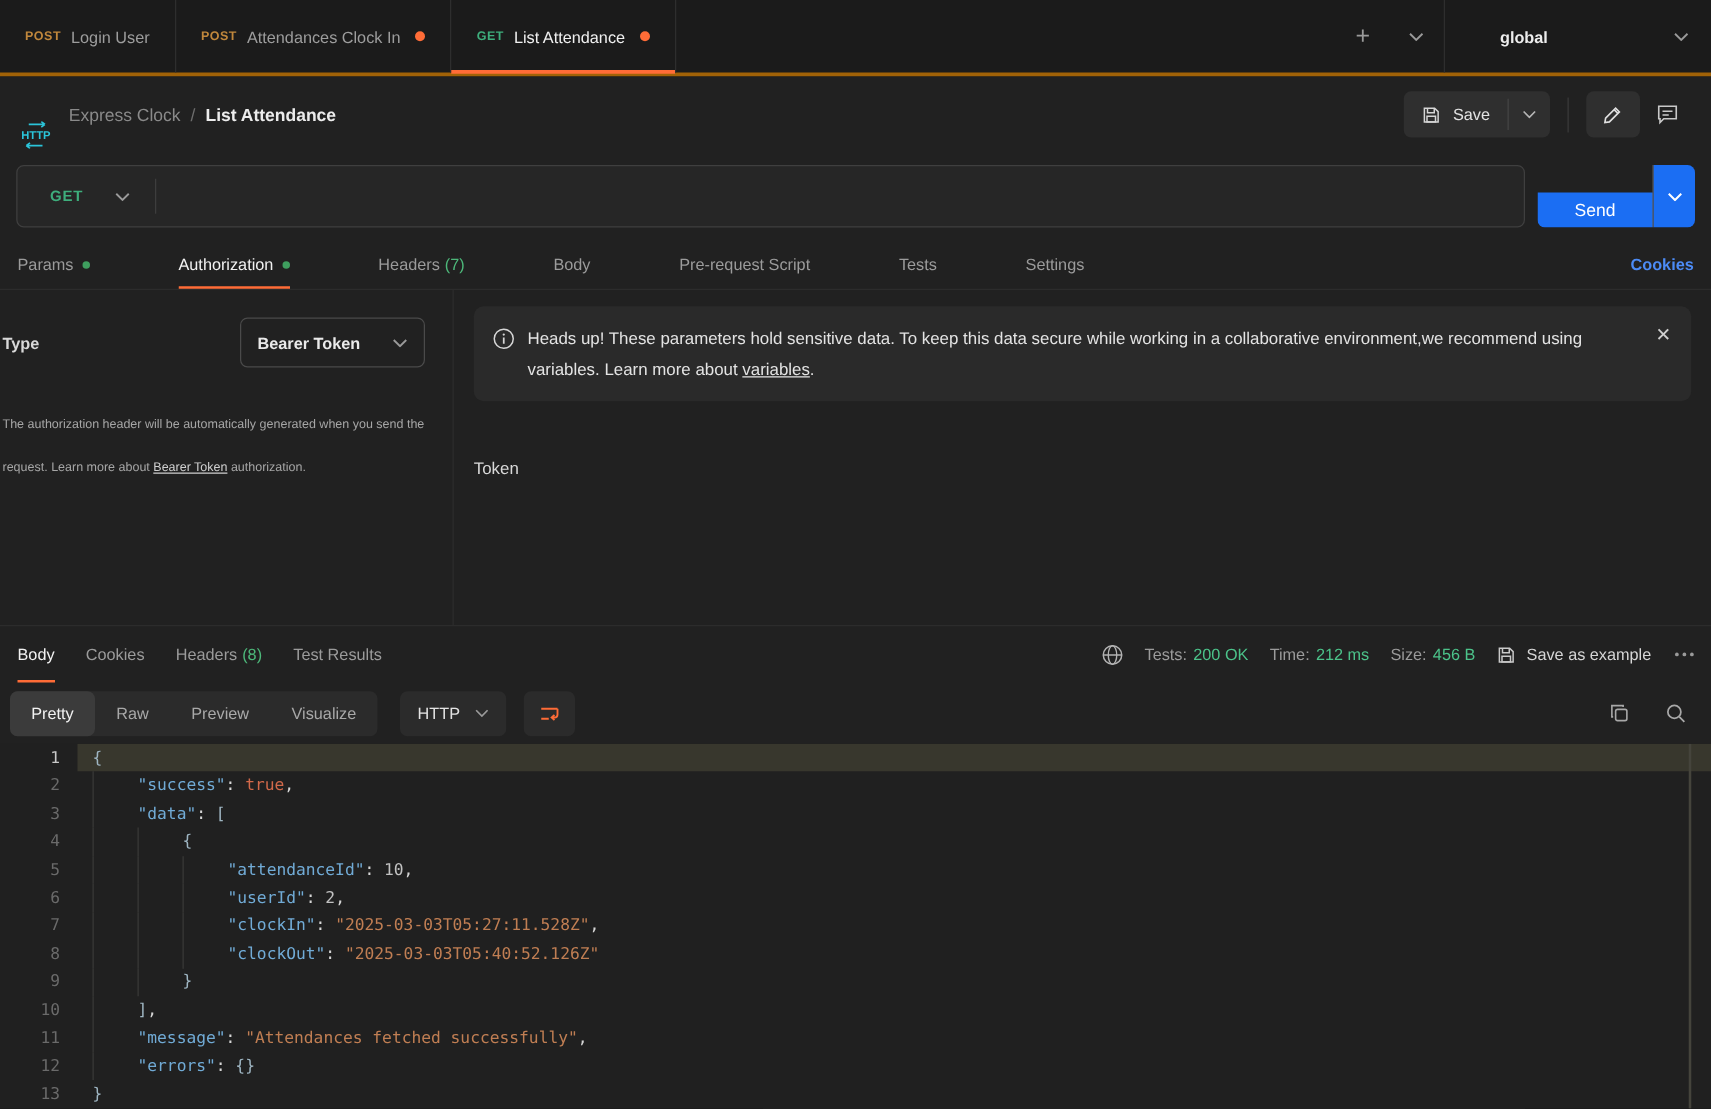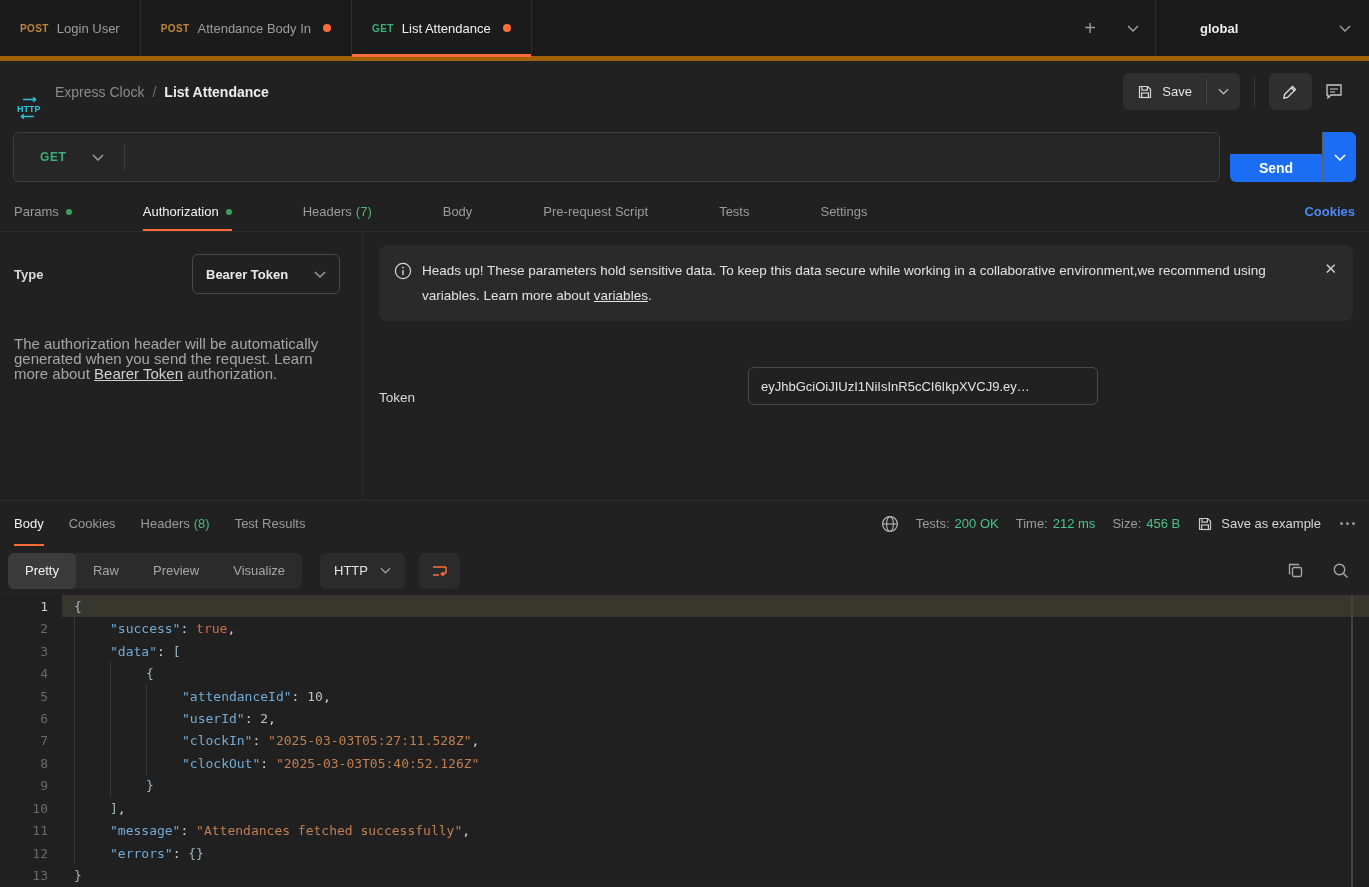--- a/index.html
+++ b/index.html
@@ -1,21 +1,21 @@
 <!DOCTYPE html>
 <html><head>
 <meta charset="utf-8">
 <style>
   * { margin:0; padding:0; box-sizing:border-box; }
   html,body { background:#141414; }
   body { font-family:"Liberation Sans", sans-serif; }
   .app { width:1369px; height:887px; background:#212121; display:flex; flex-direction:column; overflow:hidden; color:#e8e8e8; }
 
   
-  .tabbar { height:61px; background:#1b1b1b; display:flex; align-items:stretch; border-bottom:5px solid #a16207; flex:none; }
+  .tabbar { height:61px; background:#1b1b1b; display:flex; align-items:stretch; border-bottom:3px solid #a16207; flex:none; }
   .ttabs { display:flex; align-items:stretch; flex:1; min-width:0; }
   .ttab { display:flex; align-items:center; padding:0 20px; border-right:1px solid #2e2e2e; cursor:pointer; position:relative; }
   .ttab .meth { font-size:10px; font-weight:bold; letter-spacing:.4px; margin-right:8px; }
   .ttab .tlabel { font-size:13px; color:#9d9d9d; white-space:nowrap; }
   .ttab.active .tlabel { color:#f0f0f0; }
   .ttab.active::after { content:""; position:absolute; left:0; right:0; bottom:-1px; height:3px; background:#ff6c37; }
   .tdot { width:8px; height:8px; border-radius:50%; background:#ff6c37; margin-left:12px; flex:none; }
   .plusbtn { display:flex; align-items:center; padding:0 15px; color:#9a9a9a; font-size:20px; cursor:pointer; }
   .tabbar-right { display:flex; align-items:stretch; flex:none; }
   .chevbtn { display:flex; align-items:center; padding:0 16px; cursor:pointer; }
@@ -38,41 +38,41 @@
   .iconbtn.boxed { background:#2f2f2f; }
 
   
   .urlrow { height:70px; display:flex; align-items:center; padding:0 13px; gap:10px; flex:none; }
   .urlbar { flex:1; height:50px; border:1px solid #3f3f3f; background:#262626; border-radius:6px; display:flex; align-items:center; min-width:0; }
   .methsel { display:flex; align-items:center; gap:26px; padding:0 20px 0 26px; cursor:pointer; }
   .methsel .mtext { font-size:12px; font-weight:bold; letter-spacing:.6px; }
   .urlsep { width:1px; align-self:stretch; margin:10px 0; background:#3d3d3d; }
   .urlinput { flex:1; background:transparent; border:none; outline:none; color:#e6e6e6; font-size:14px; padding:0 16px 0 18px; font-family:"Liberation Sans", sans-serif; min-width:0; }
   .sendgroup { display:flex; align-items:stretch; height:50px; border-radius:6px; overflow:hidden; flex:none; }
-  .sendbtn { width:92px; background:#1b6ef3; border:none; color:#fff; font-size:14px; font-weight:bold; cursor:pointer; font-family:"Liberation Sans", sans-serif;margin-top:22px; }
+  .sendbtn { width:92px; background:#1b6ef3; border:none; color:#fff; font-size:14px; font-weight:normal; cursor:pointer; font-family:"Liberation Sans", sans-serif;margin-top:22px; }
   .sendsep { width:1px; background:rgba(255,255,255,.28); }
   .sendchev { width:33px; background:#1b6ef3; display:flex; align-items:center; justify-content:center; cursor:pointer; }
 
   
   .reqtabs { height:40px; display:flex; align-items:stretch; padding:0 14px; border-bottom:1px solid #2c2c2c; flex:none;gap:45px; }
   .rtab { display:flex; align-items:center; margin-right:26px; font-size:13px; color:#9b9b9b; cursor:pointer; position:relative; white-space:nowrap; }
   .rtab.active { color:#f2f2f2; }
   .rtab.active::after { content:""; position:absolute; left:0; right:0; bottom:0; height:2px; background:#ff6c37; }
   .rdot { width:6px; height:6px; border-radius:50%; background:#3f9e5f; margin-left:7px; }
   .rcount { color:#4db87a; margin-left:4px; }
   .cookies-link { margin-left:auto; font-size:13px; font-weight:bold; color:#4c8bf5; display:flex; align-items:center; cursor:pointer; }
 
   
   .autharea { height:268px; display:flex; flex:none; }
-  .authleft { width:363px; border-right:1px solid #2c2c2c; padding:22px 22px 0 14px; flex:none; }
+  .authleft { width:363px; border-right:1px solid #2c2c2c; padding:22px 22px 0 2px; flex:none; }
   .typerow { display:flex; align-items:center; justify-content:space-between; }
   .typelabel { font-size:13px; font-weight:bold; color:#d9d9d9; }
   .typesel { width:148px; height:40px; border:1px solid #4a4a4a; border-radius:6px; display:flex; align-items:center; justify-content:space-between; padding:0 13px; cursor:pointer; }
   .typesel .tval { font-size:13px; font-weight:bold; color:#eaeaea; }
-  .authdesc { margin-top:42px; font-size:15px; line-height:15px; color:#a6a6a6; }
+  .authdesc { margin-top:28px; font-size:10px; line-height:35px; color:#a6a6a6; }
   .authdesc .dlink { color:#cfcfcf; text-decoration:underline; cursor:pointer; }
   .authright { flex:1; padding:13px 16px 0 16px; min-width:0; }
   .banner { background:#2a2a2a; border-radius:8px; padding:13px 16px 13px 15px; display:flex; align-items:flex-start; }
   .banner .btext { font-size:13.5px; line-height:25px; color:#e3e3e3; flex:1; margin-left:10px; }
   .banner .blink { text-decoration:underline; cursor:pointer; }
   .bclose { color:#cfcfcf; font-size:15px; margin-left:18px; margin-top:3px; cursor:pointer; line-height:1; }
   .infoicon { margin-top:4px; flex:none; }
   .tokenrow { margin-top:46px; display:flex; align-items:flex-end; }
   .tokenlabel { font-size:13.5px; color:#d9d9d9; width:369px; flex:none; }
   .tokeninput { width:350px; height:38px; background:transparent; border:1px solid #4a4a4a; border-radius:6px; color:#e3e3e3; font-size:13px; padding:0 12px; outline:none; font-family:"Liberation Sans", sans-serif; }
@@ -125,21 +125,21 @@
 <div class="app">
 
   <div class="tabbar">
     <div class="ttabs" id="top-tabs">
         <div class="ttab">
           <span class="meth" style="color: rgb(192, 135, 60);">POST</span>
           <span class="tlabel">Login User</span>
         </div>
         <div class="ttab">
           <span class="meth" style="color: rgb(192, 135, 60);">POST</span>
-          <span class="tlabel">Attendance Body In</span>
+          <span class="tlabel">Attendances Clock In</span>
           <span class="tdot"></span>
         </div>
         <div class="ttab active">
           <span class="meth" style="color: rgb(62, 174, 124);">GET</span>
           <span class="tlabel">List Attendance</span>
           <span class="tdot"></span>
         </div>
       </div>
     <div class="plusbtn">+</div>
     <div class="tabbar-right">
@@ -270,21 +270,20 @@
               <circle cx="9" cy="9" r="7.6" fill="none" stroke="#d6d6d6" stroke-width="1.2"></circle>
               <circle cx="9" cy="5.6" r="0.9" fill="#d6d6d6"></circle>
               <path d="M9 8v5" stroke="#d6d6d6" stroke-width="1.4"></path>
             </svg>
         </span>
         <span class="btext"><span>Heads up! These parameters hold sensitive data. To keep this data secure while working in a collaborative environment,we recommend using variables. Learn more about </span><span class="blink">variables</span><span>.</span></span>
         <span class="bclose">✕</span>
       </div>
       <div class="tokenrow">
         <span class="tokenlabel">Token</span>
-        <input class="tokeninput" spellcheck="false" value="eyJhbGciOiJIUzI1NiIsInR5cCI6IkpXVCJ9.ey…" style="">
       </div>
     </div>
   </div>
 
   <div class="resphead">
     <div class="resptabs" id="resp-tabs">
         <div class="rtab active">
           <span>Body</span>
         </div>
         <div class="rtab">

